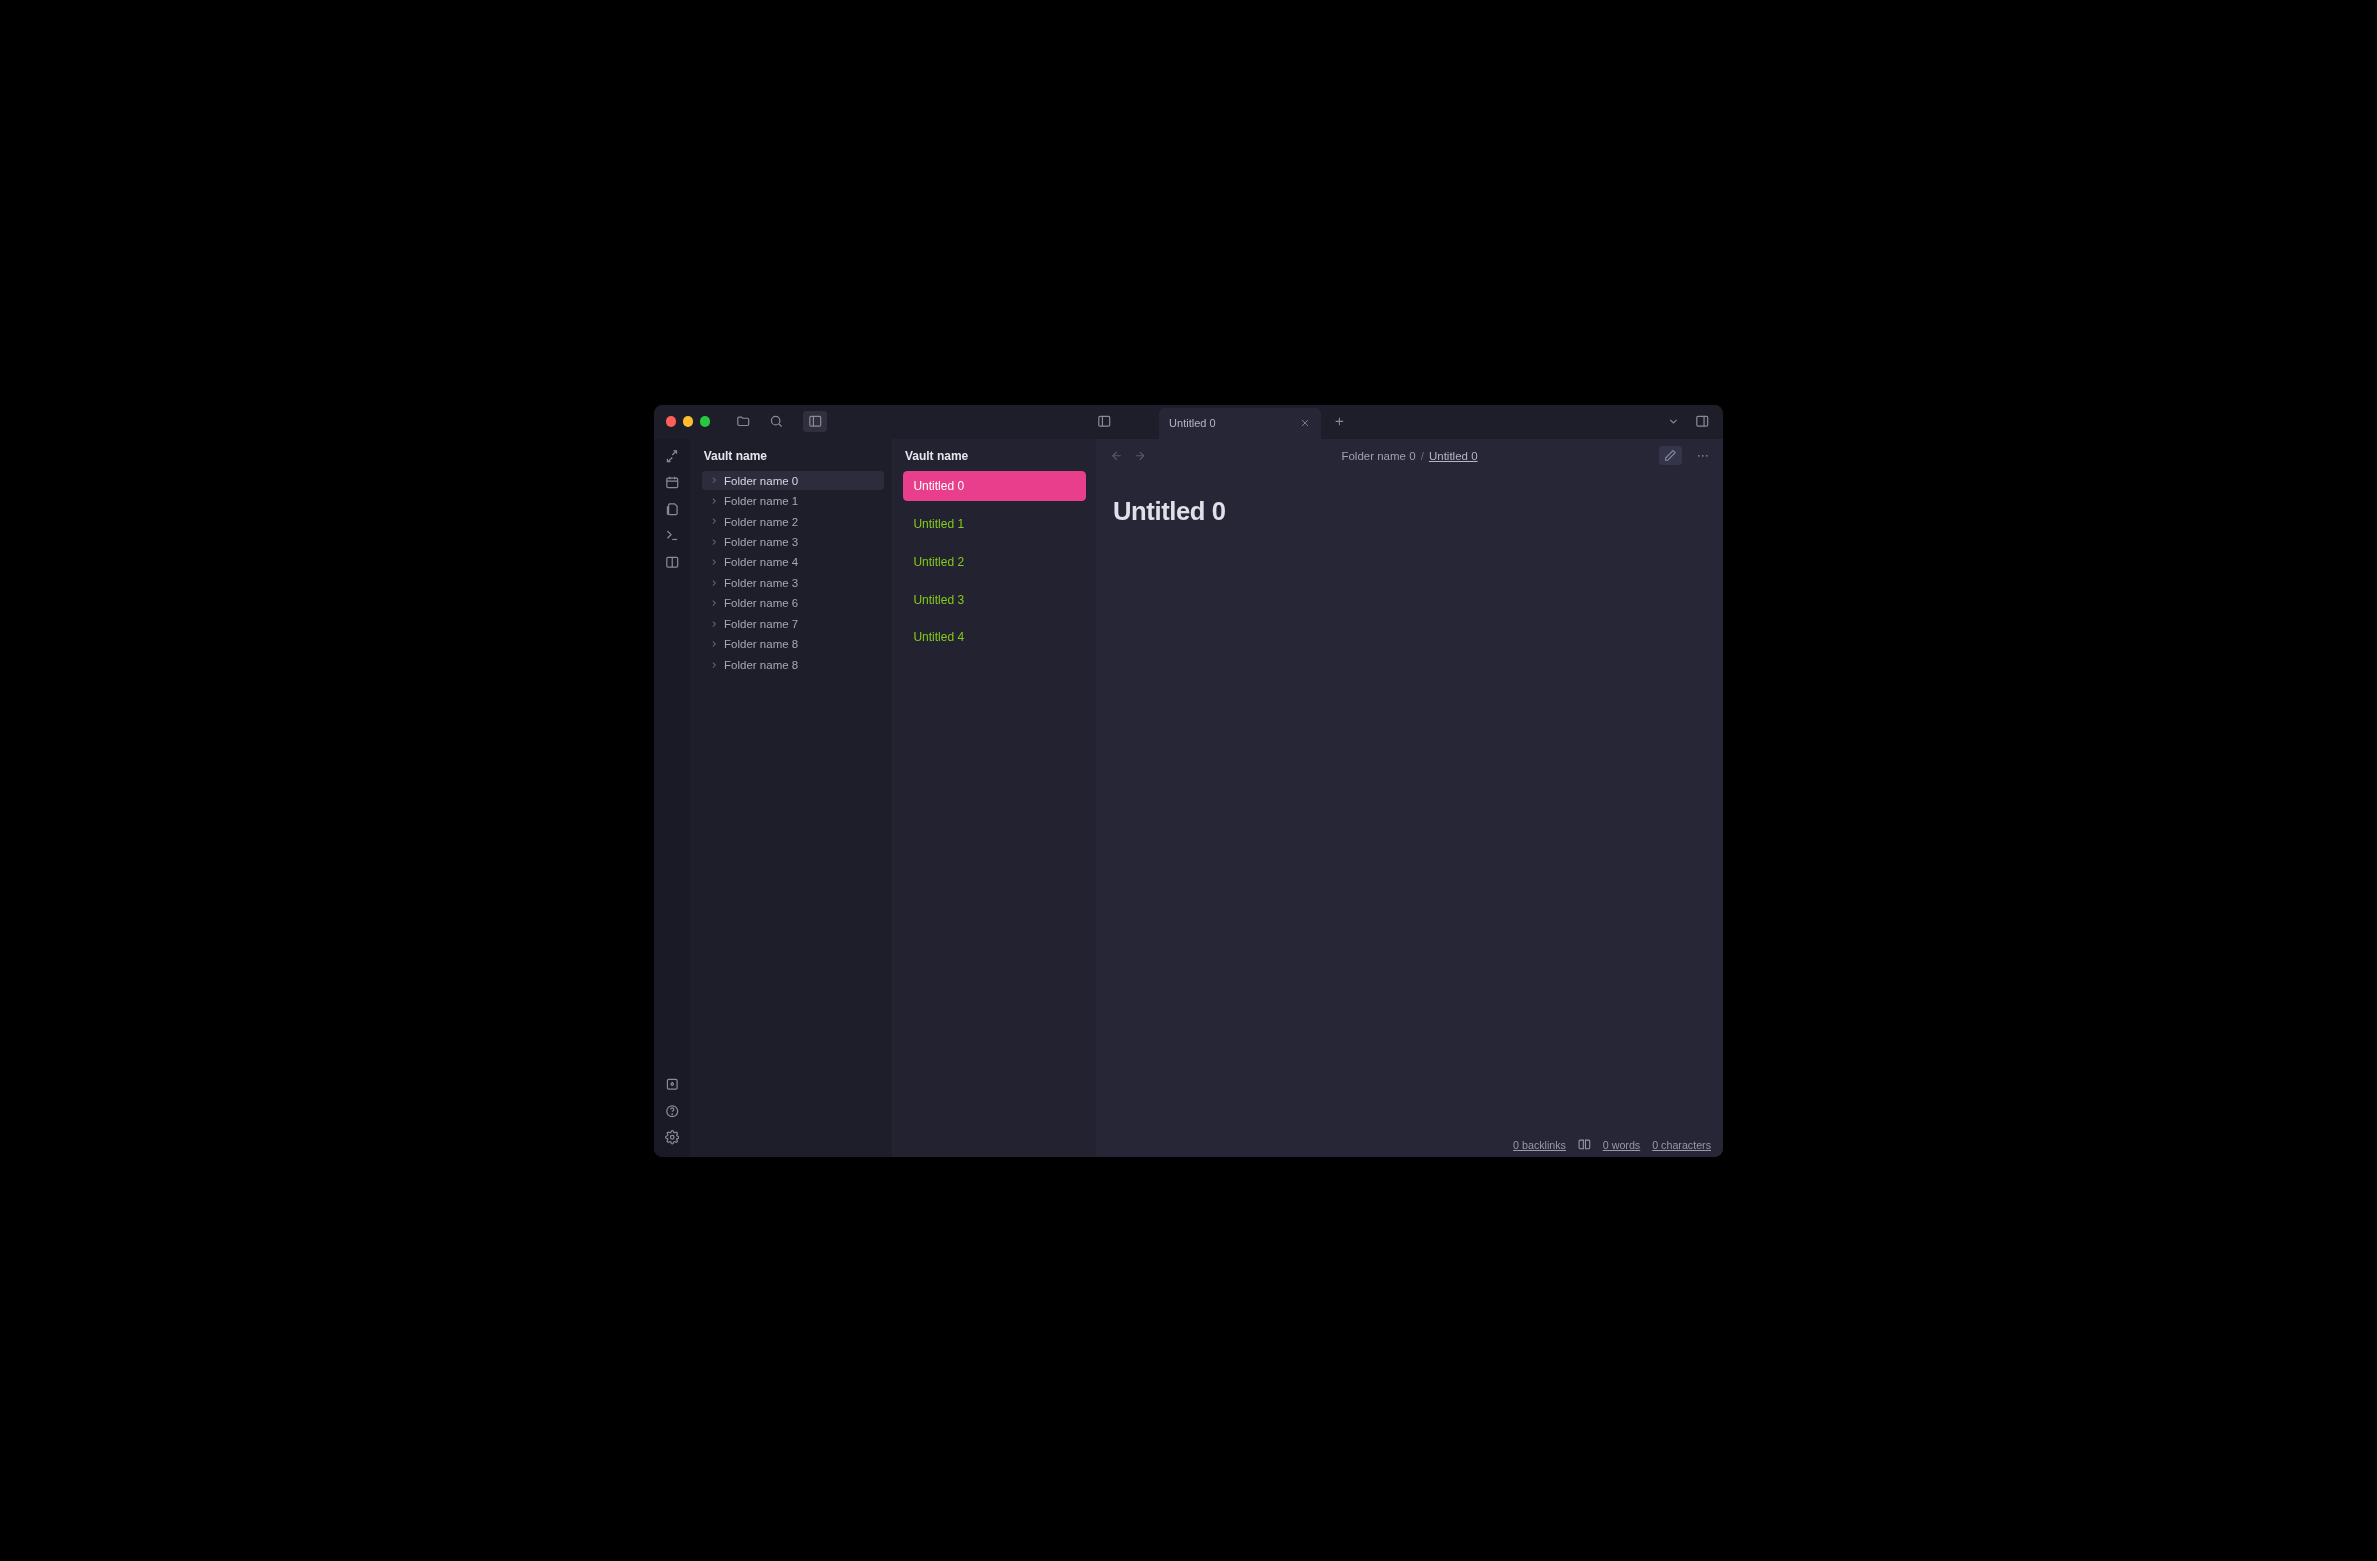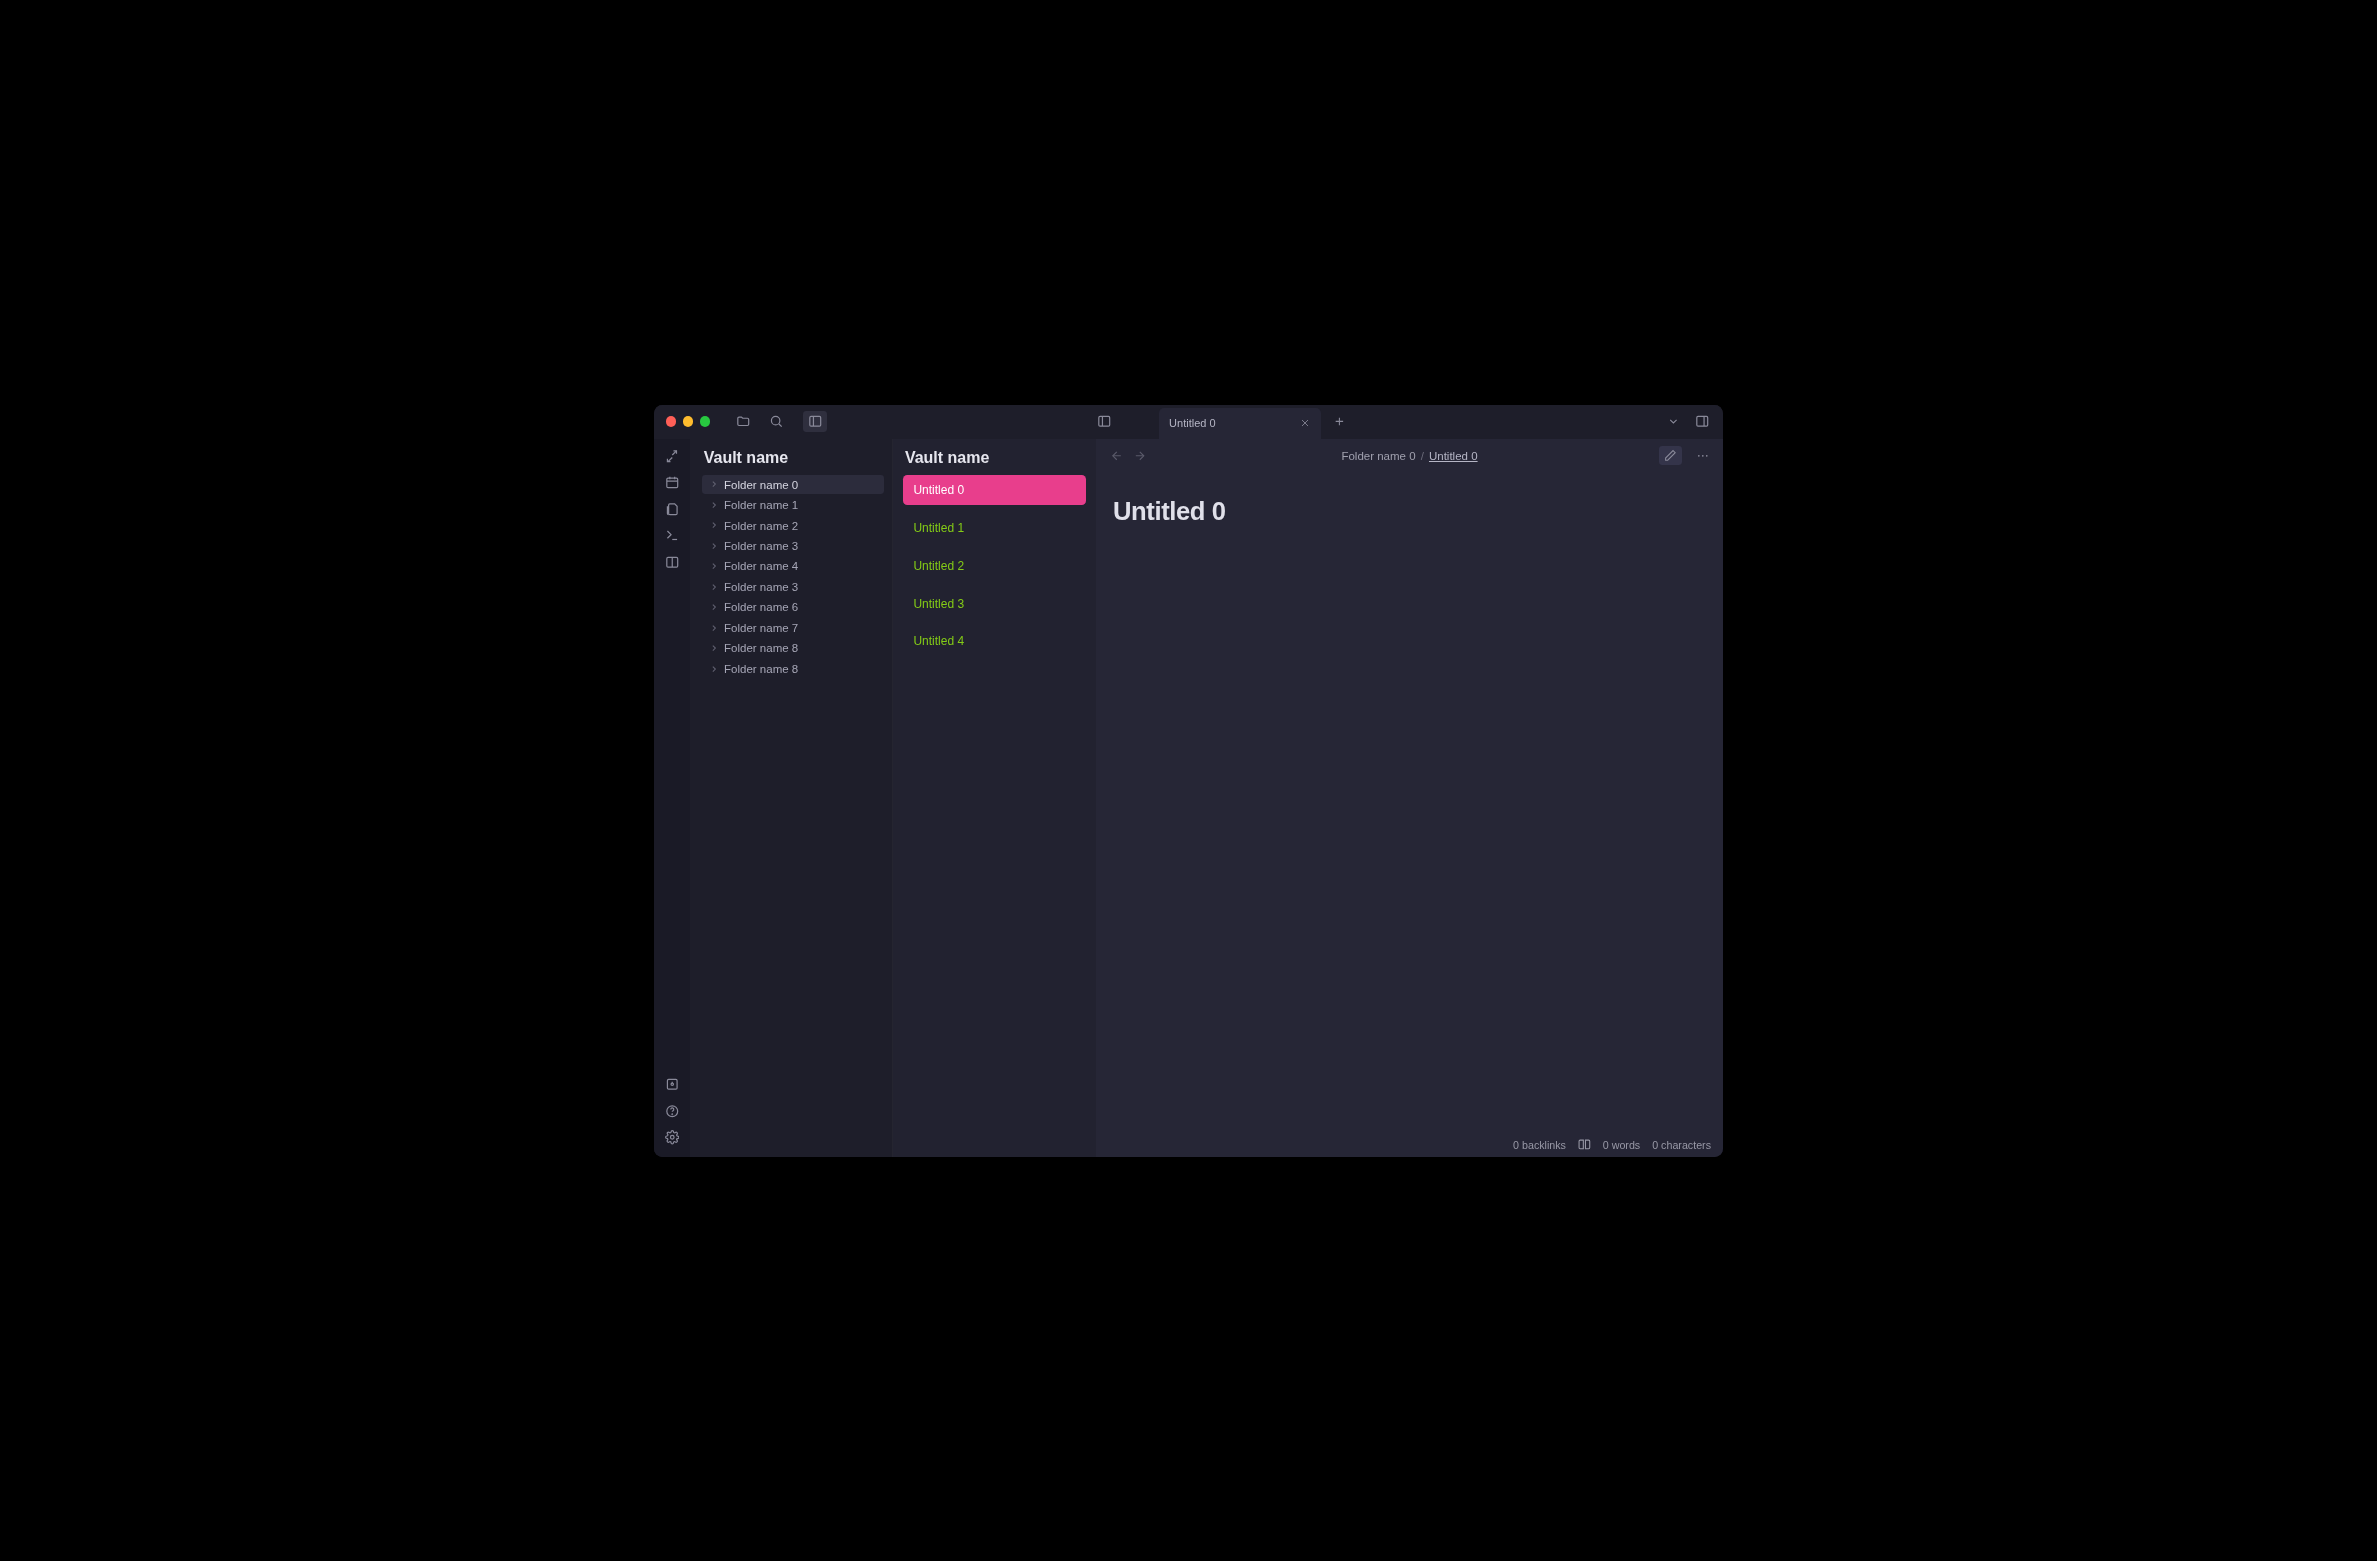--- a/index.html
+++ b/index.html
@@ -139,21 +139,21 @@
     }
     .sidebar-vault {
       width: 203px;
       background: #1e1e2a;
       padding: 10.2px 8.5px 10.2px 12px;
       flex-shrink: 0;
       border-right: 0.9px solid rgba(255,255,255,0.03);
     }
     .sidebar-header {
       color: #e6e6ee;
-      font-size: 16px;
+      font-size: 12px;
       font-weight: 600;
       margin-bottom: 8.5px;
       padding-left: 1.7px;
     }
     .folder-list {
       display: flex;
       flex-direction: column;
       gap: 1.7px;
     }
     .folder-item {
@@ -265,20 +265,21 @@
       justify-content: flex-end;
       padding: 0 12px;
       gap: 12px;
       color: #9898a6;
       font-size: 10.7px;
     }
     .statusbar-item {
       display: flex;
       align-items: center;
       gap: 3.4px;
+      text-decoration: underline;
     }
     svg { display: block; }
   </style>
 </head>
 <body>
 
 <div class="window">
 
   <div class="titlebar">
     <div class="traffic-lights">

